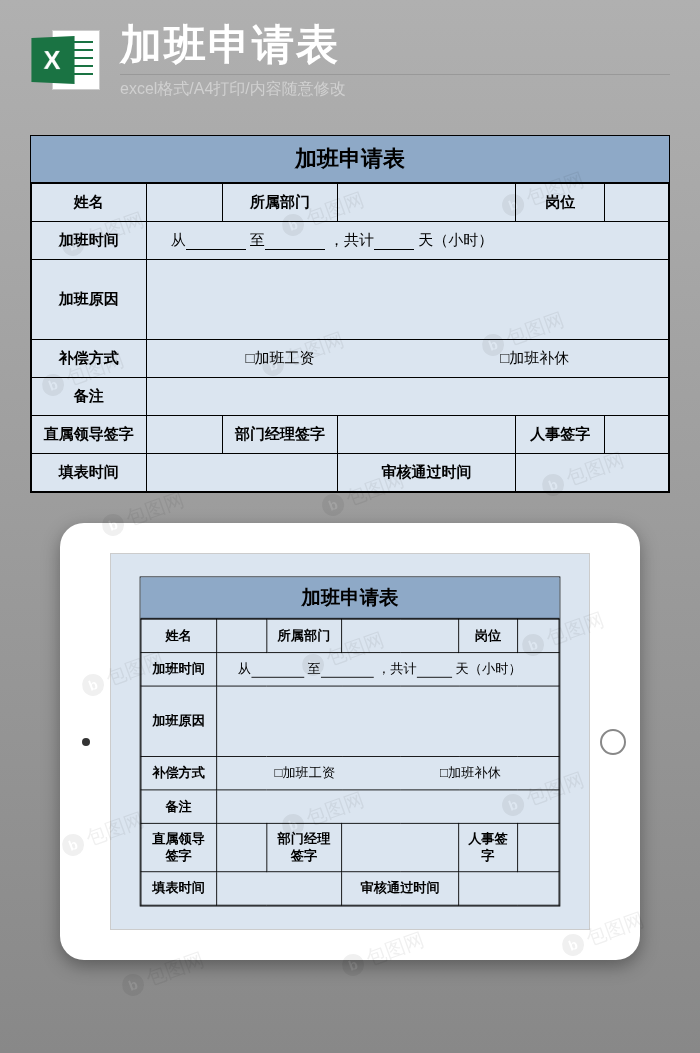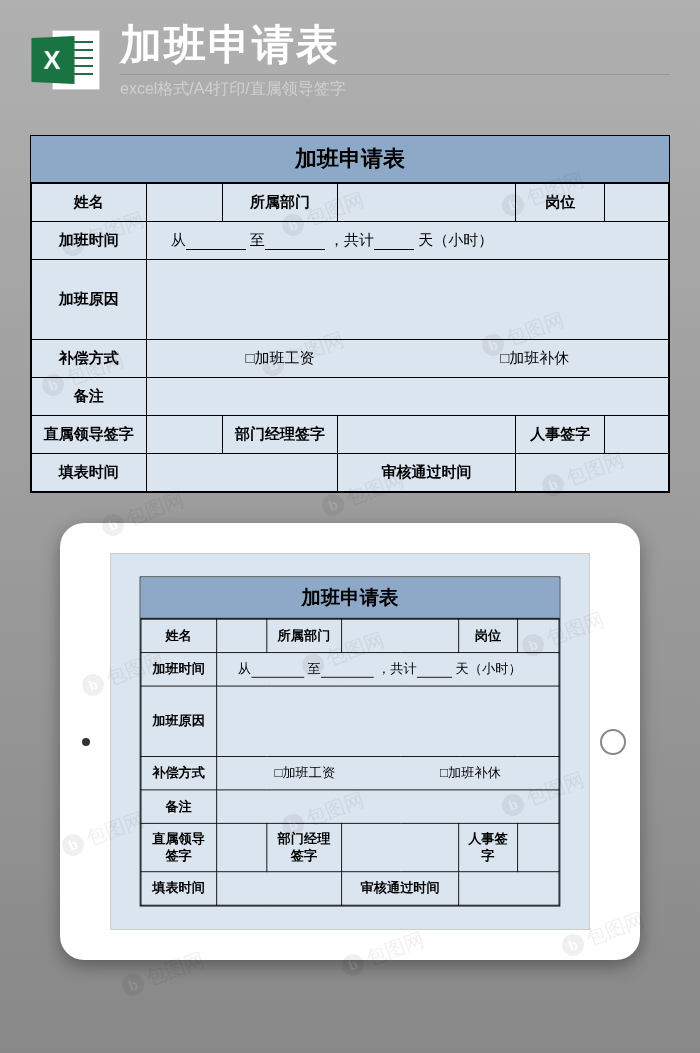--- a/index.html
+++ b/index.html
@@ -199,21 +199,21 @@
 </head>
 <body>
 
 <div class="header">
   <div class="excel-icon">
     <div class="excel-icon-back"></div>
     <div class="excel-icon-front">X</div>
   </div>
   <div class="header-text">
     <div class="header-title">加班申请表</div>
-    <div class="header-sub">excel格式/A4打印/直属领导签字</div>
+    <div class="header-sub">excel格式/A4打印/内容随意修改</div>
   </div>
 </div>
 
 <div class="form-panel">
   <div class="form-title-row">加班申请表</div>
   <table class="form-table">
     <colgroup>
       <col style="width:18%">
         <col style="width:12%">
         <col style="width:18%">

